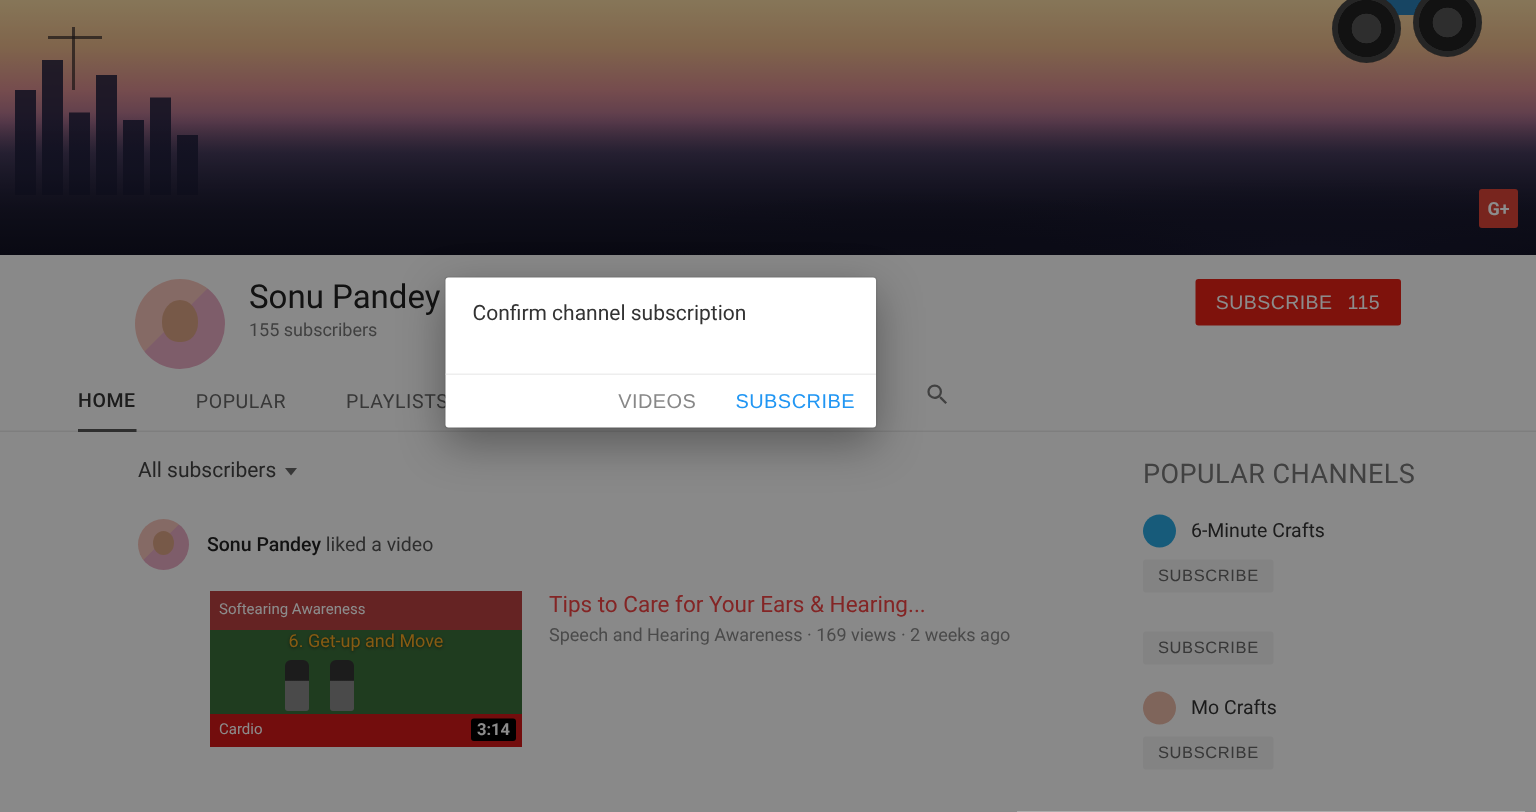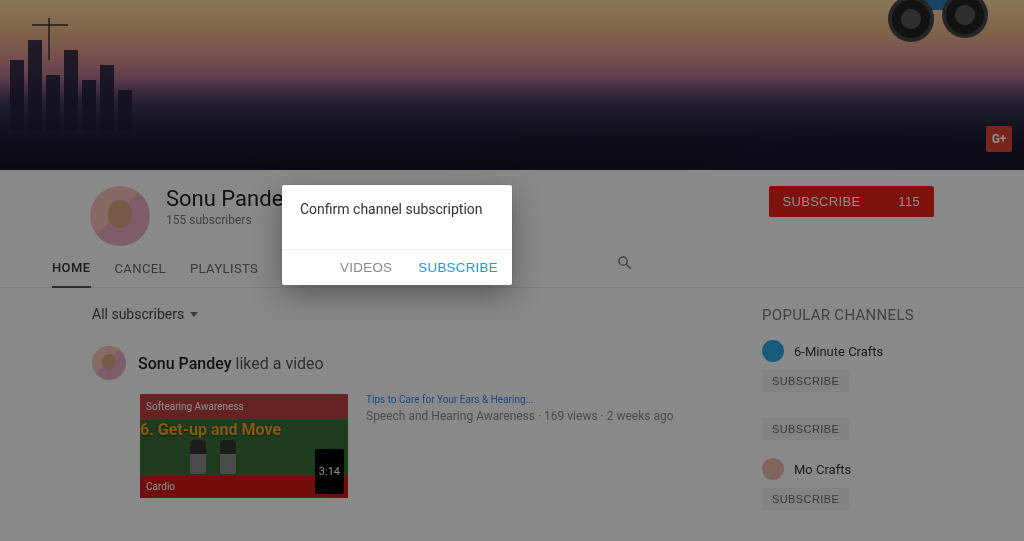--- a/index.html
+++ b/index.html
@@ -72,24 +72,24 @@
   }
   .channel-meta { margin-left:16px; }
   .channel-title { font-size:22px; font-weight:400; color:#212121; }
   .subcount { font-size:12px; color:#767676; margin-top:2px; }
   .sub-btn-wrap { margin-left:auto; }
   .subscribe-btn {
     background:#e62117; color:#fff; font-size:13px; font-weight:500;
     border:none; padding:8px 14px; border-radius:2px; letter-spacing:.3px;
     display:flex; align-items:center; gap:10px; cursor:pointer;
   }
-  .sub-count-chip { font-weight:400;margin-left:28px; }
+  .sub-count-chip { font-weight:400; }
   
   .tabs {
-    display:flex; align-items:center; gap:24px;
+    display:flex; align-items:center; gap:40px;
     padding:14px 0 0 52px; border-bottom:1px solid #e5e5e5;
     height:42px; font-size:13px; color:#666; position:relative;
   }
   .tab { padding-bottom:11px; cursor:pointer; letter-spacing:.4px; }
   .tab.active { color:#333; border-bottom:2px solid #555; font-weight:500; }
   .search-icon {
     position:absolute; left:616px; top:8px; width:18px; height:18px;
   }
   .search-icon svg { width:18px; height:18px; fill:#777; }
   
@@ -97,82 +97,82 @@
     display:flex; padding:18px 52px 0 92px; gap:40px;
   }
   .left { flex:1; min-width:0; }
   .filter {
     font-size:14px; color:#444; display:flex; align-items:center; gap:6px;
     margin-bottom:24px; cursor:pointer;
   }
   .caret { width:0;height:0;border-left:4px solid transparent;border-right:4px solid transparent;border-top:5px solid #666;}
   .activity {
     display:flex; align-items:center; gap:12px; margin-bottom:14px;
-    font-size:16px; color:#555;
+    font-size:13px; color:#555;
   }
   .avatar-sm {
     width:34px; height:34px; border-radius:50%;
     background: linear-gradient(135deg,#f3c1b8 0 45%, #e6a9c1 46% 100%);
     position:relative; flex-shrink:0;
   }
   .avatar-sm::after{content:""; position:absolute; left:10px; top:8px; width:14px; height:16px; background:#d9a384; border-radius:50%;}
   .activity strong { color:#222; font-weight:500; }
   .video-row { display:flex; gap:18px; margin-left:48px; }
   .thumb {
     width:208px; height:104px; position:relative; overflow:hidden;
     background:#3a6d3a;
   }
   .thumb-top {
     position:absolute; top:0; left:0; right:0; height:26px;
     background:#b84040; color:#fff; font-size:10px; line-height:26px;
     padding:0 6px; white-space:nowrap;
   }
   .thumb-title-overlay {
-    position:absolute; top:26px; left:0; right:0; 
-    color:#f5a623; font-size:16px; font-weight:700;
+    position:absolute; top:26px; left:0; right:0; text-align:center;
+    color:#f5a623; font-size:12px; font-weight:400;
     text-shadow:0 1px 2px rgba(0,0,0,.5);
   }
   .runners {
     position:absolute; left:50px; top:46px; display:flex; gap:14px;
   }
   .runner {
     width:16px; height:34px;
     background:linear-gradient(#333 0 40%, #888 41% 100%);
     border-radius:4px 4px 2px 2px;
   }
   .thumb-bottom {
     position:absolute; bottom:0; left:0; right:0; height:22px;
     background:#d11919; color:#fff; font-size:10px; line-height:22px;
     padding:0 6px;
   }
   .duration {
     position:absolute; right:4px; bottom:4px; background:#000; color:#fff;
-    font-size:11px; padding:16px 4px; border-radius:2px; font-weight:400;
+    font-size:11px; padding:1px 4px; border-radius:2px; font-weight:700;
   }
   .video-meta { flex:1; }
-  .video-title { font-size:10px; color:#3b82f6; margin-bottom:4px; }
+  .video-title { font-size:15px; color:#ef4444; margin-bottom:4px; }
   .video-sub { font-size:12px; color:#888; }
   
   .right { width:210px; flex-shrink:0; }
-  .right-heading { font-size:15px; color:#777; letter-spacing:.3px; margin-bottom:16px; }
+  .right-heading { font-size:18px; color:#777; letter-spacing:.3px; margin-bottom:16px; }
   .pc-item { margin-bottom:18px; }
   .pc-row { display:flex; align-items:center; gap:10px; font-size:13px; color:#333; }
   .pc-icon { width:22px; height:22px; border-radius:50%; flex-shrink:0; }
   .pc-sub {
     margin-top:8px; display:inline-block; background:#eeeeee; color:#666;
     font-size:11px; padding:5px 10px; border:none; border-radius:2px;
     letter-spacing:.4px; cursor:pointer;
   }
   
   .scrim {
     position:absolute; inset:0; background:rgba(0,0,0,.45);
   }
   
   .modal {
-    position:absolute; left:282px; top:185px; width:230px;
+    position:absolute; left:297px; top:185px; width:287px;
     background:#fff; border-radius:2px;
     box-shadow:0 10px 30px rgba(0,0,0,.35), 0 0 0 1px rgba(0,0,0,.05);
     overflow:hidden;
   }
   .modal-body { padding:16px 18px 18px; }
   .modal-title { font-size:14px; color:#333; margin-bottom:14px; }
   .modal-text { font-size:12.5px; color:#777; }
   .modal-actions {
     border-top:1px solid #eee; padding:10px 14px;
     display:flex; justify-content:flex-end; gap:26px;
@@ -213,21 +213,21 @@
   <div class="sub-btn-wrap">
     <button class="subscribe-btn">
       <span>SUBSCRIBE</span>
       <span class="sub-count-chip">115</span>
     </button>
   </div>
 </div>
 
 <div class="tabs">
   <div class="tab active">HOME</div>
-  <div class="tab">CANCEL</div>
+  <div class="tab">POPULAR</div>
   <div class="tab">PLAYLISTS</div>
   <div class="search-icon">
     <svg viewBox="0 0 24 24">
         <path d="M15.5 14h-.79l-.28-.27A6.471 6.471 0 0 0 16 9.5 6.5 6.5 0 1 0 9.5 16c1.61 0 3.09-.59 4.23-1.57l.27.28v.79l5 4.99L20.49 19l-4.99-5zM9.5 14A4.5 4.5 0 1 1 14 9.5 4.5 4.5 0 0 1 9.5 14z"></path>
       </svg>
   </div>
 </div>
 
 <div class="main">
   <div class="left">

